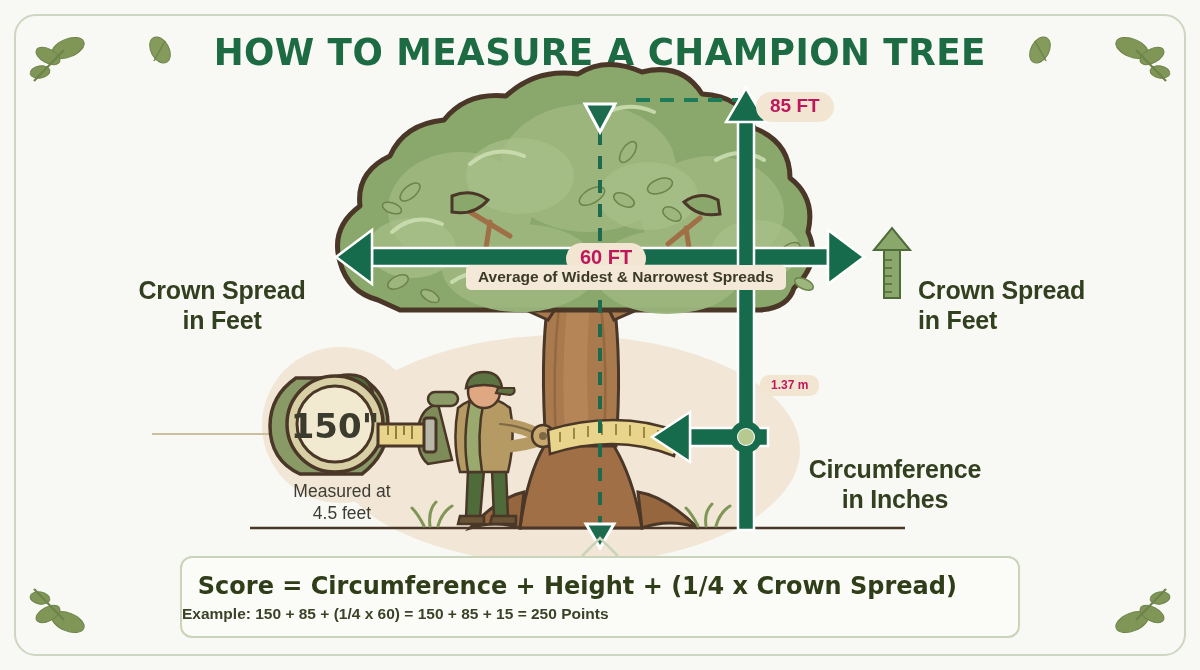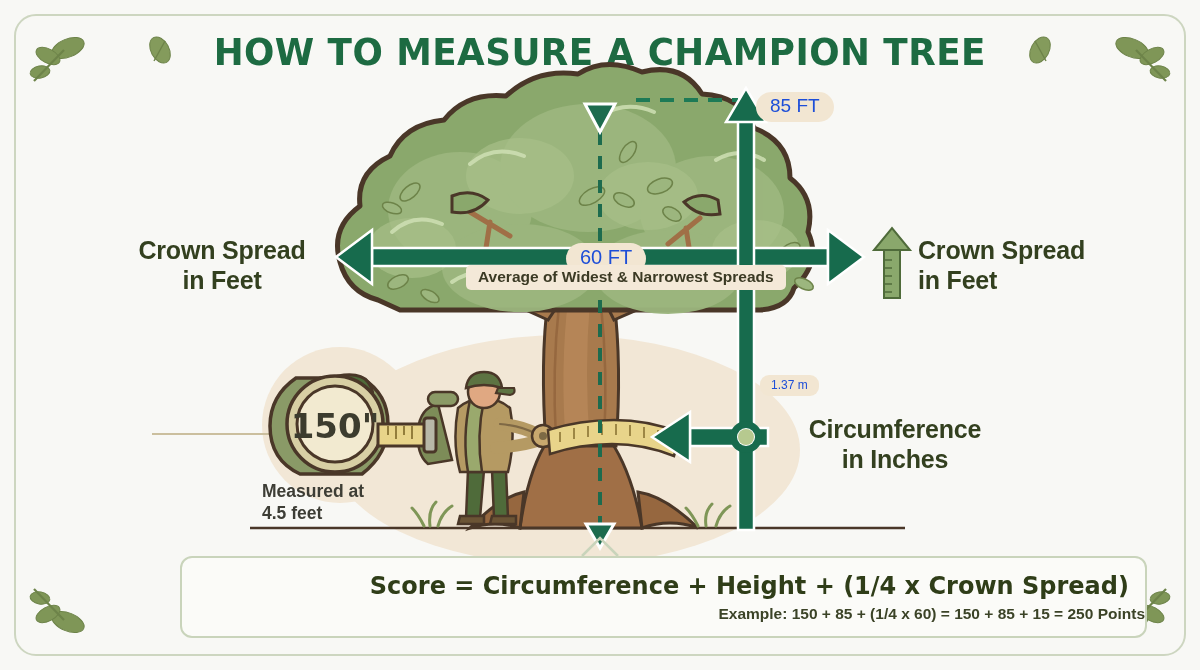--- a/index.html
+++ b/index.html
@@ -61,33 +61,34 @@
   #scene { position: absolute; left: 0; top: 0; width: 1200px; height: 670px; }
 
   
   .side-label {
     position: absolute;
     font-size: 25px;
     font-weight: bold;
     line-height: 1.18;
     color: #33401f;
     letter-spacing: -0.2px;
+    margin-top: 40px;
   }
   .label-crown-left  { left: 112px; top: 236px; width: 220px; text-align: center; }
   .label-crown-right { left: 918px; top: 236px; width: 230px; text-align: left; }
   .label-circ        { left: 775px; top: 415px; width: 240px; text-align: center; }
 
   .pill {
     position: absolute;
     background: #f2e6d2;
     border-radius: 16px;
     padding: 3px 14px 5px;
     font-size: 21px;
-    font-weight: normal;
-    color: #1d4ed8;
+    font-weight: bold;
+    color: #be185d;
     white-space: nowrap;
   }
   .pill-60 { left: 566px; top: 243px; font-size: 20px; }
   .pill-85 { left: 756px; top: 92px;  font-size: 19px; }
   .pill-137 {
     left: 760px; top: 375px;
     font-size: 12px; padding: 3px 11px 4px;
     border-radius: 9px;
   }
   .sub-band {
@@ -99,38 +100,39 @@
     font-size: 15.5px;
     font-weight: 600;
     color: #3b3a24;
     white-space: nowrap;
     margin-left: 16px;
   }
   .tape-caption {
     position: absolute;
     left: 262px; top: 481px;
     width: 160px;
+    text-align: center;
     font-size: 17.5px;
-    font-weight: 700;
+    font-weight: 400;
     line-height: 1.25;
     color: #3d3d35;
   }
 
   
   .formula-box {
     position: absolute;
     left: 180px; top: 556px;
-    width: 967px; height: 82px;
+    width: 840px; height: 82px;
     border: 2px solid #c9d4bb;
     border-radius: 12px;
     background: #fbfbf8;
     box-sizing: border-box;
     display: flex;
     flex-direction: column;
-    align-items: flex-end;
+    align-items: flex-start;
     justify-content: center;
     gap: 5px;
   }
   .formula-main {
     font-family: "DejaVu Sans", sans-serif;
     font-size: 25px;
     font-weight: bold;
     color: #2f3d18;
     white-space: nowrap;
     transform: scaleX(0.96);

